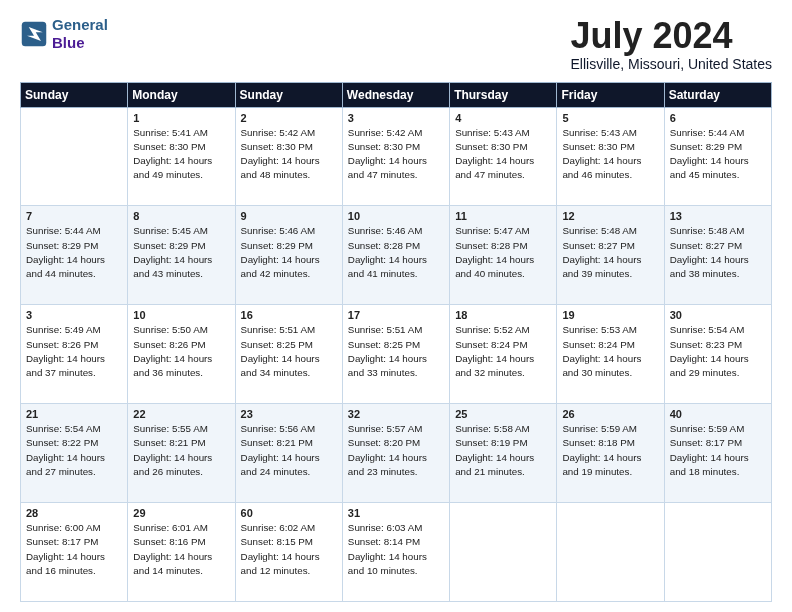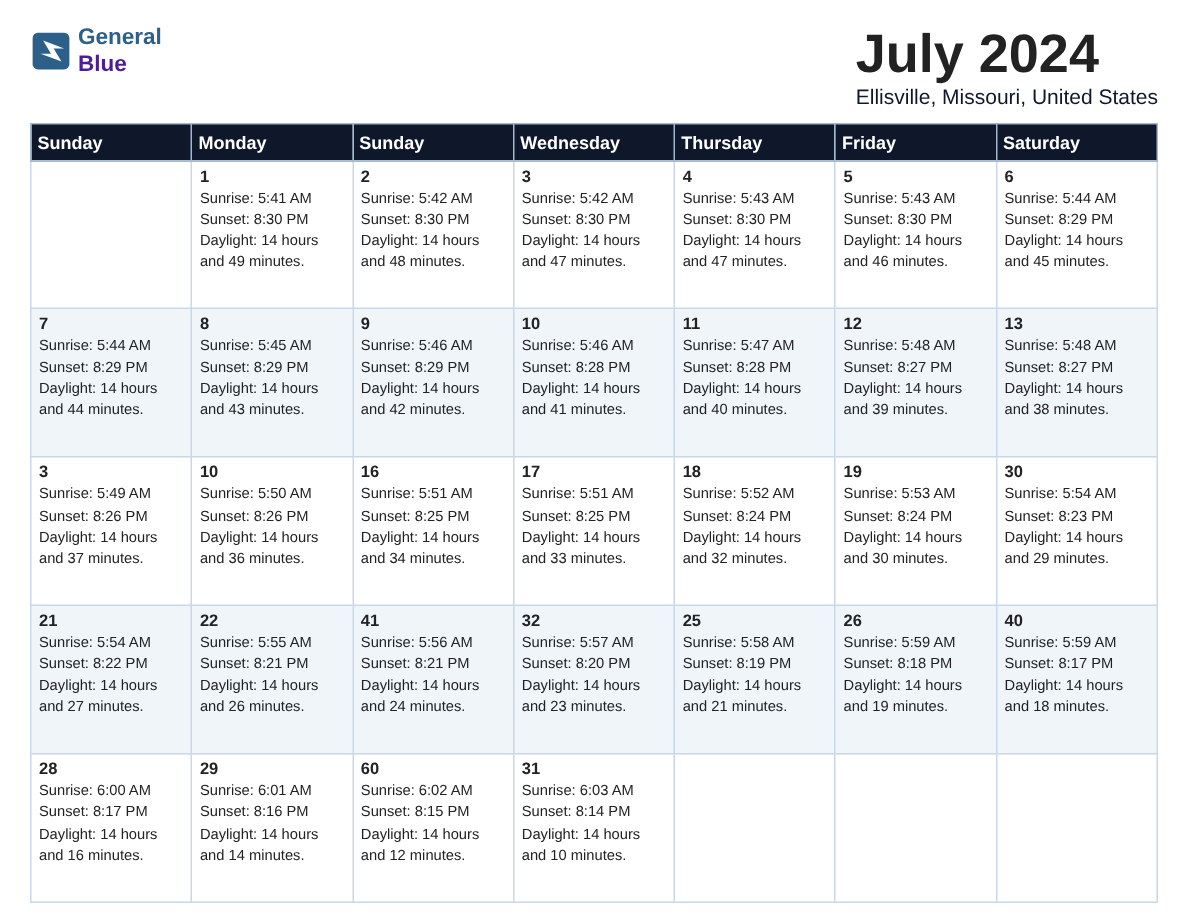--- a/index.html
+++ b/index.html
@@ -217,21 +217,21 @@
         <tr>
           <td>
         <span class="day-num">21</span>
         <span class="day-info">Sunrise: 5:54 AM<br>Sunset: 8:22 PM<br>Daylight: 14 hours and 27 minutes.</span>
       </td>
           <td>
         <span class="day-num">22</span>
         <span class="day-info">Sunrise: 5:55 AM<br>Sunset: 8:21 PM<br>Daylight: 14 hours and 26 minutes.</span>
       </td>
           <td>
-        <span class="day-num">41</span>
+        <span class="day-num">23</span>
         <span class="day-info">Sunrise: 5:56 AM<br>Sunset: 8:21 PM<br>Daylight: 14 hours and 24 minutes.</span>
       </td>
           <td>
         <span class="day-num">32</span>
         <span class="day-info">Sunrise: 5:57 AM<br>Sunset: 8:20 PM<br>Daylight: 14 hours and 23 minutes.</span>
       </td>
           <td>
         <span class="day-num">25</span>
         <span class="day-info">Sunrise: 5:58 AM<br>Sunset: 8:19 PM<br>Daylight: 14 hours and 21 minutes.</span>
       </td>

